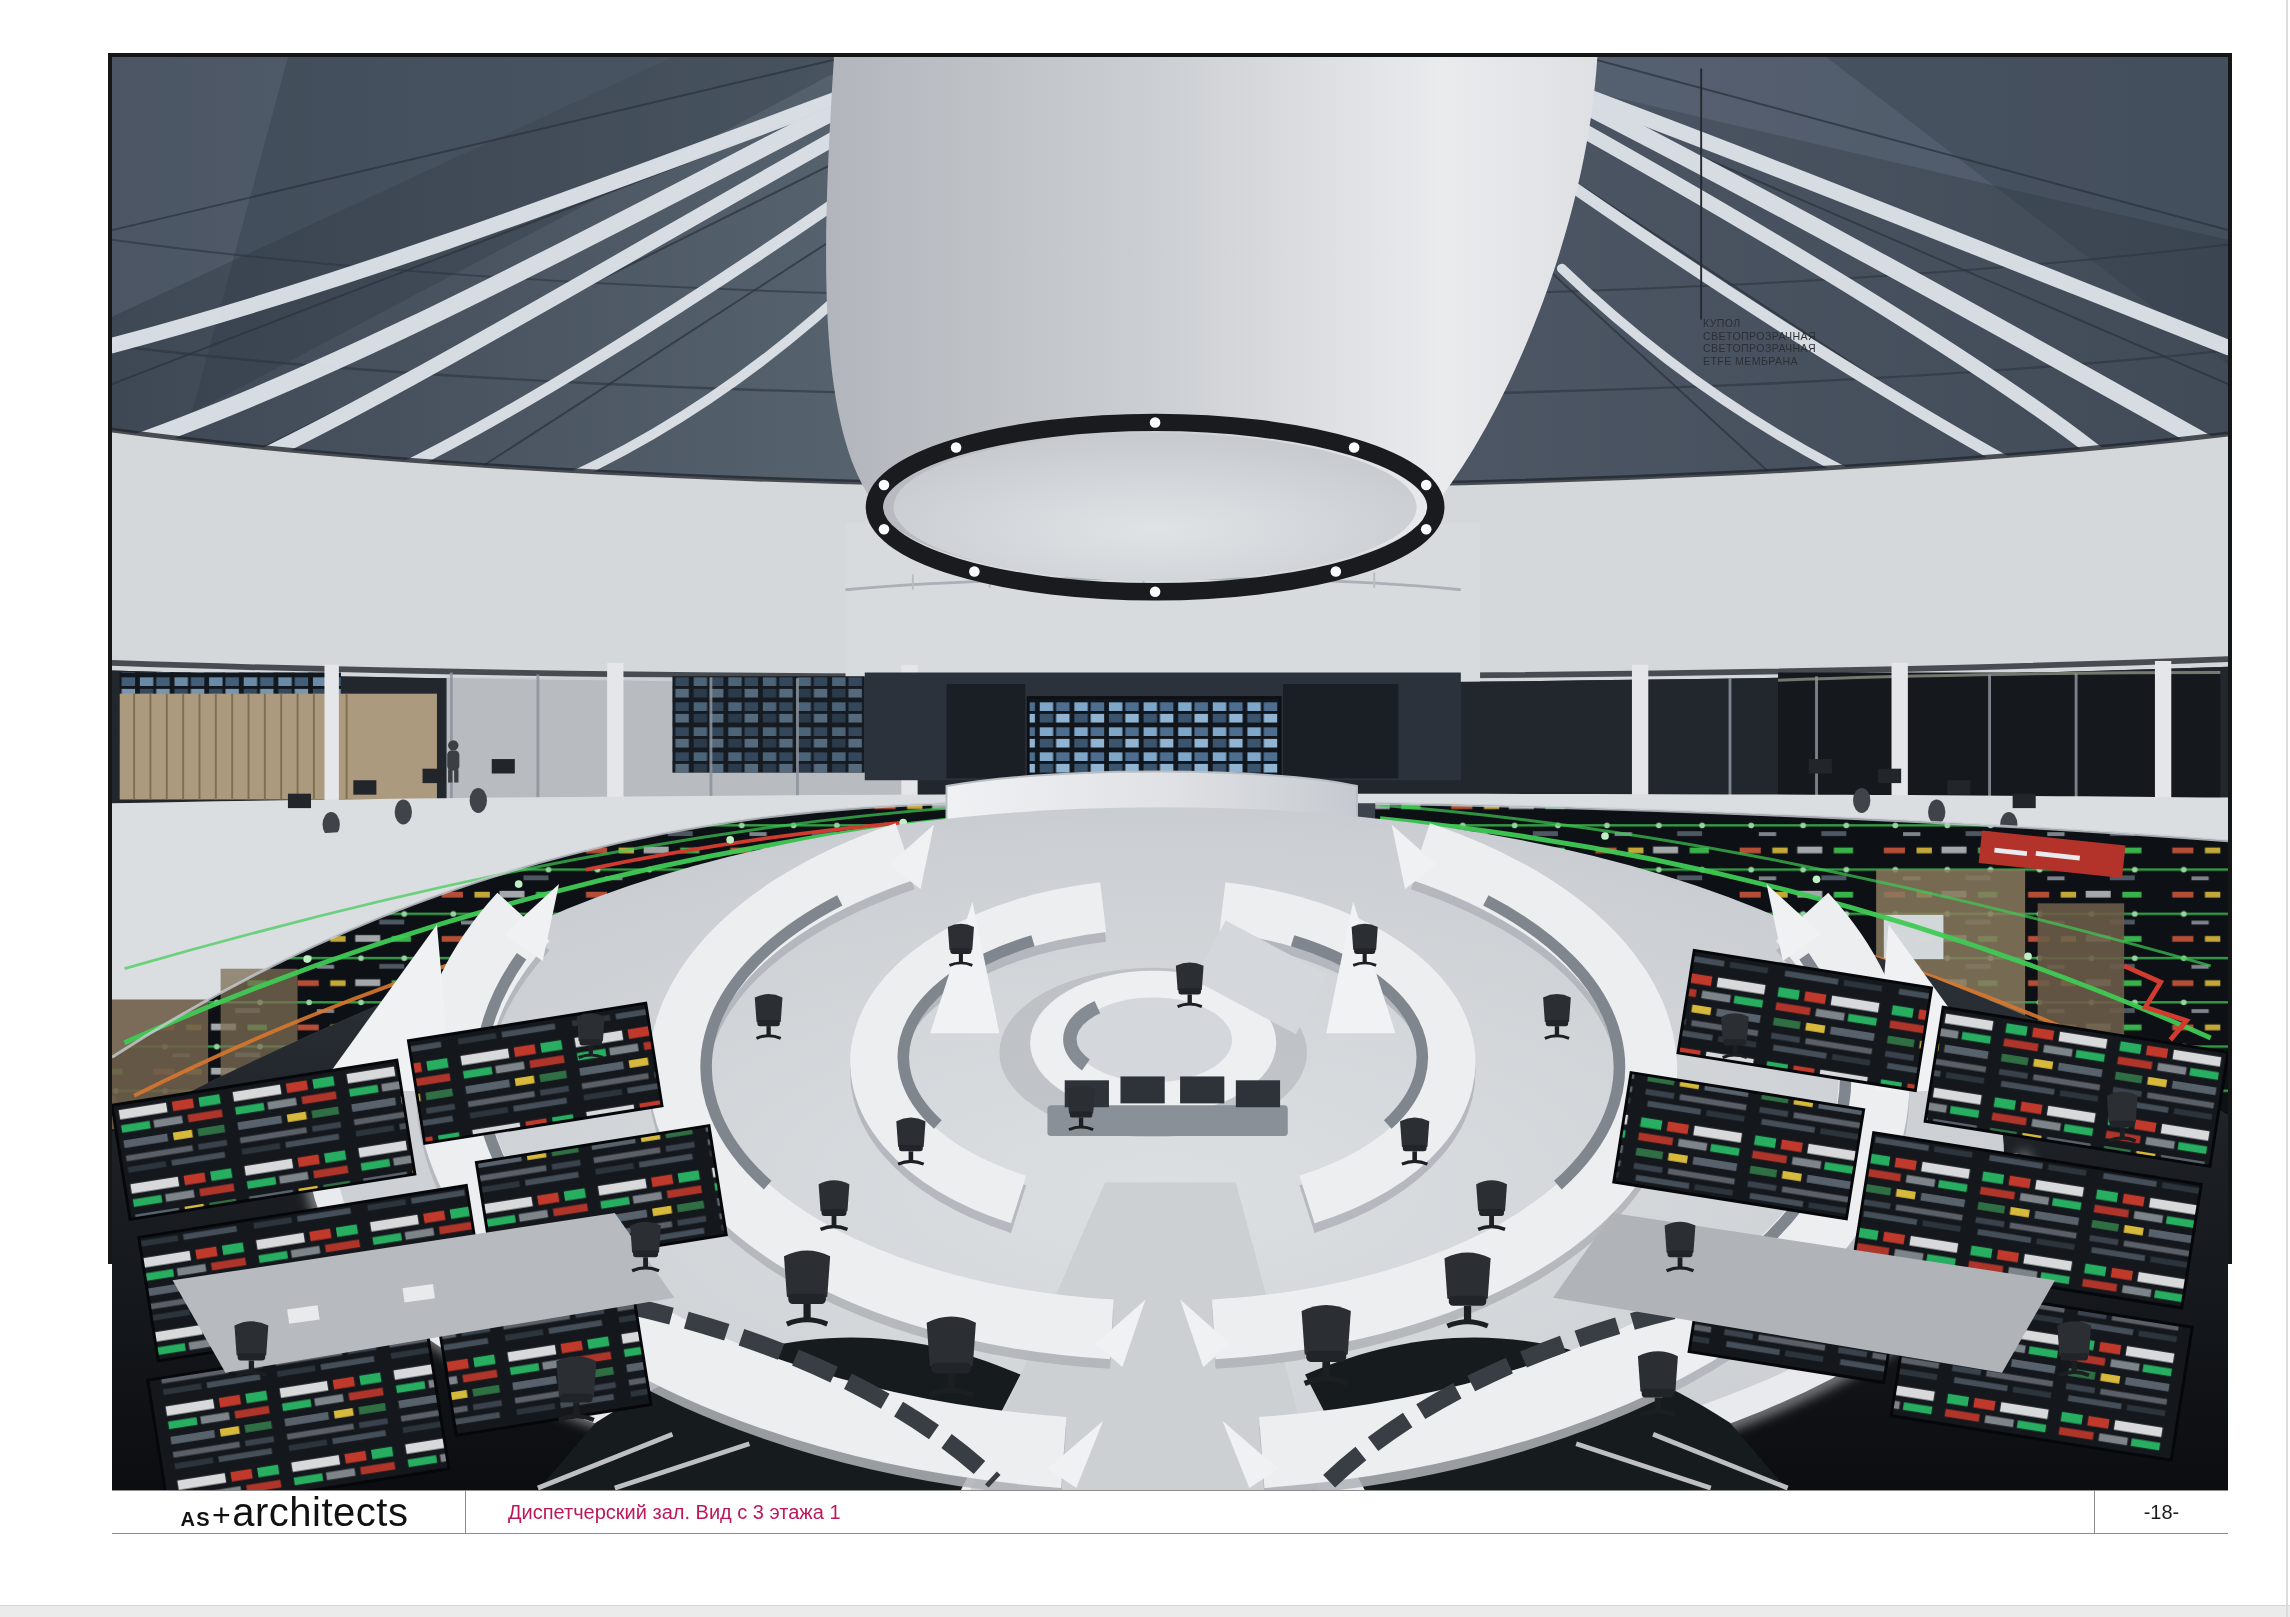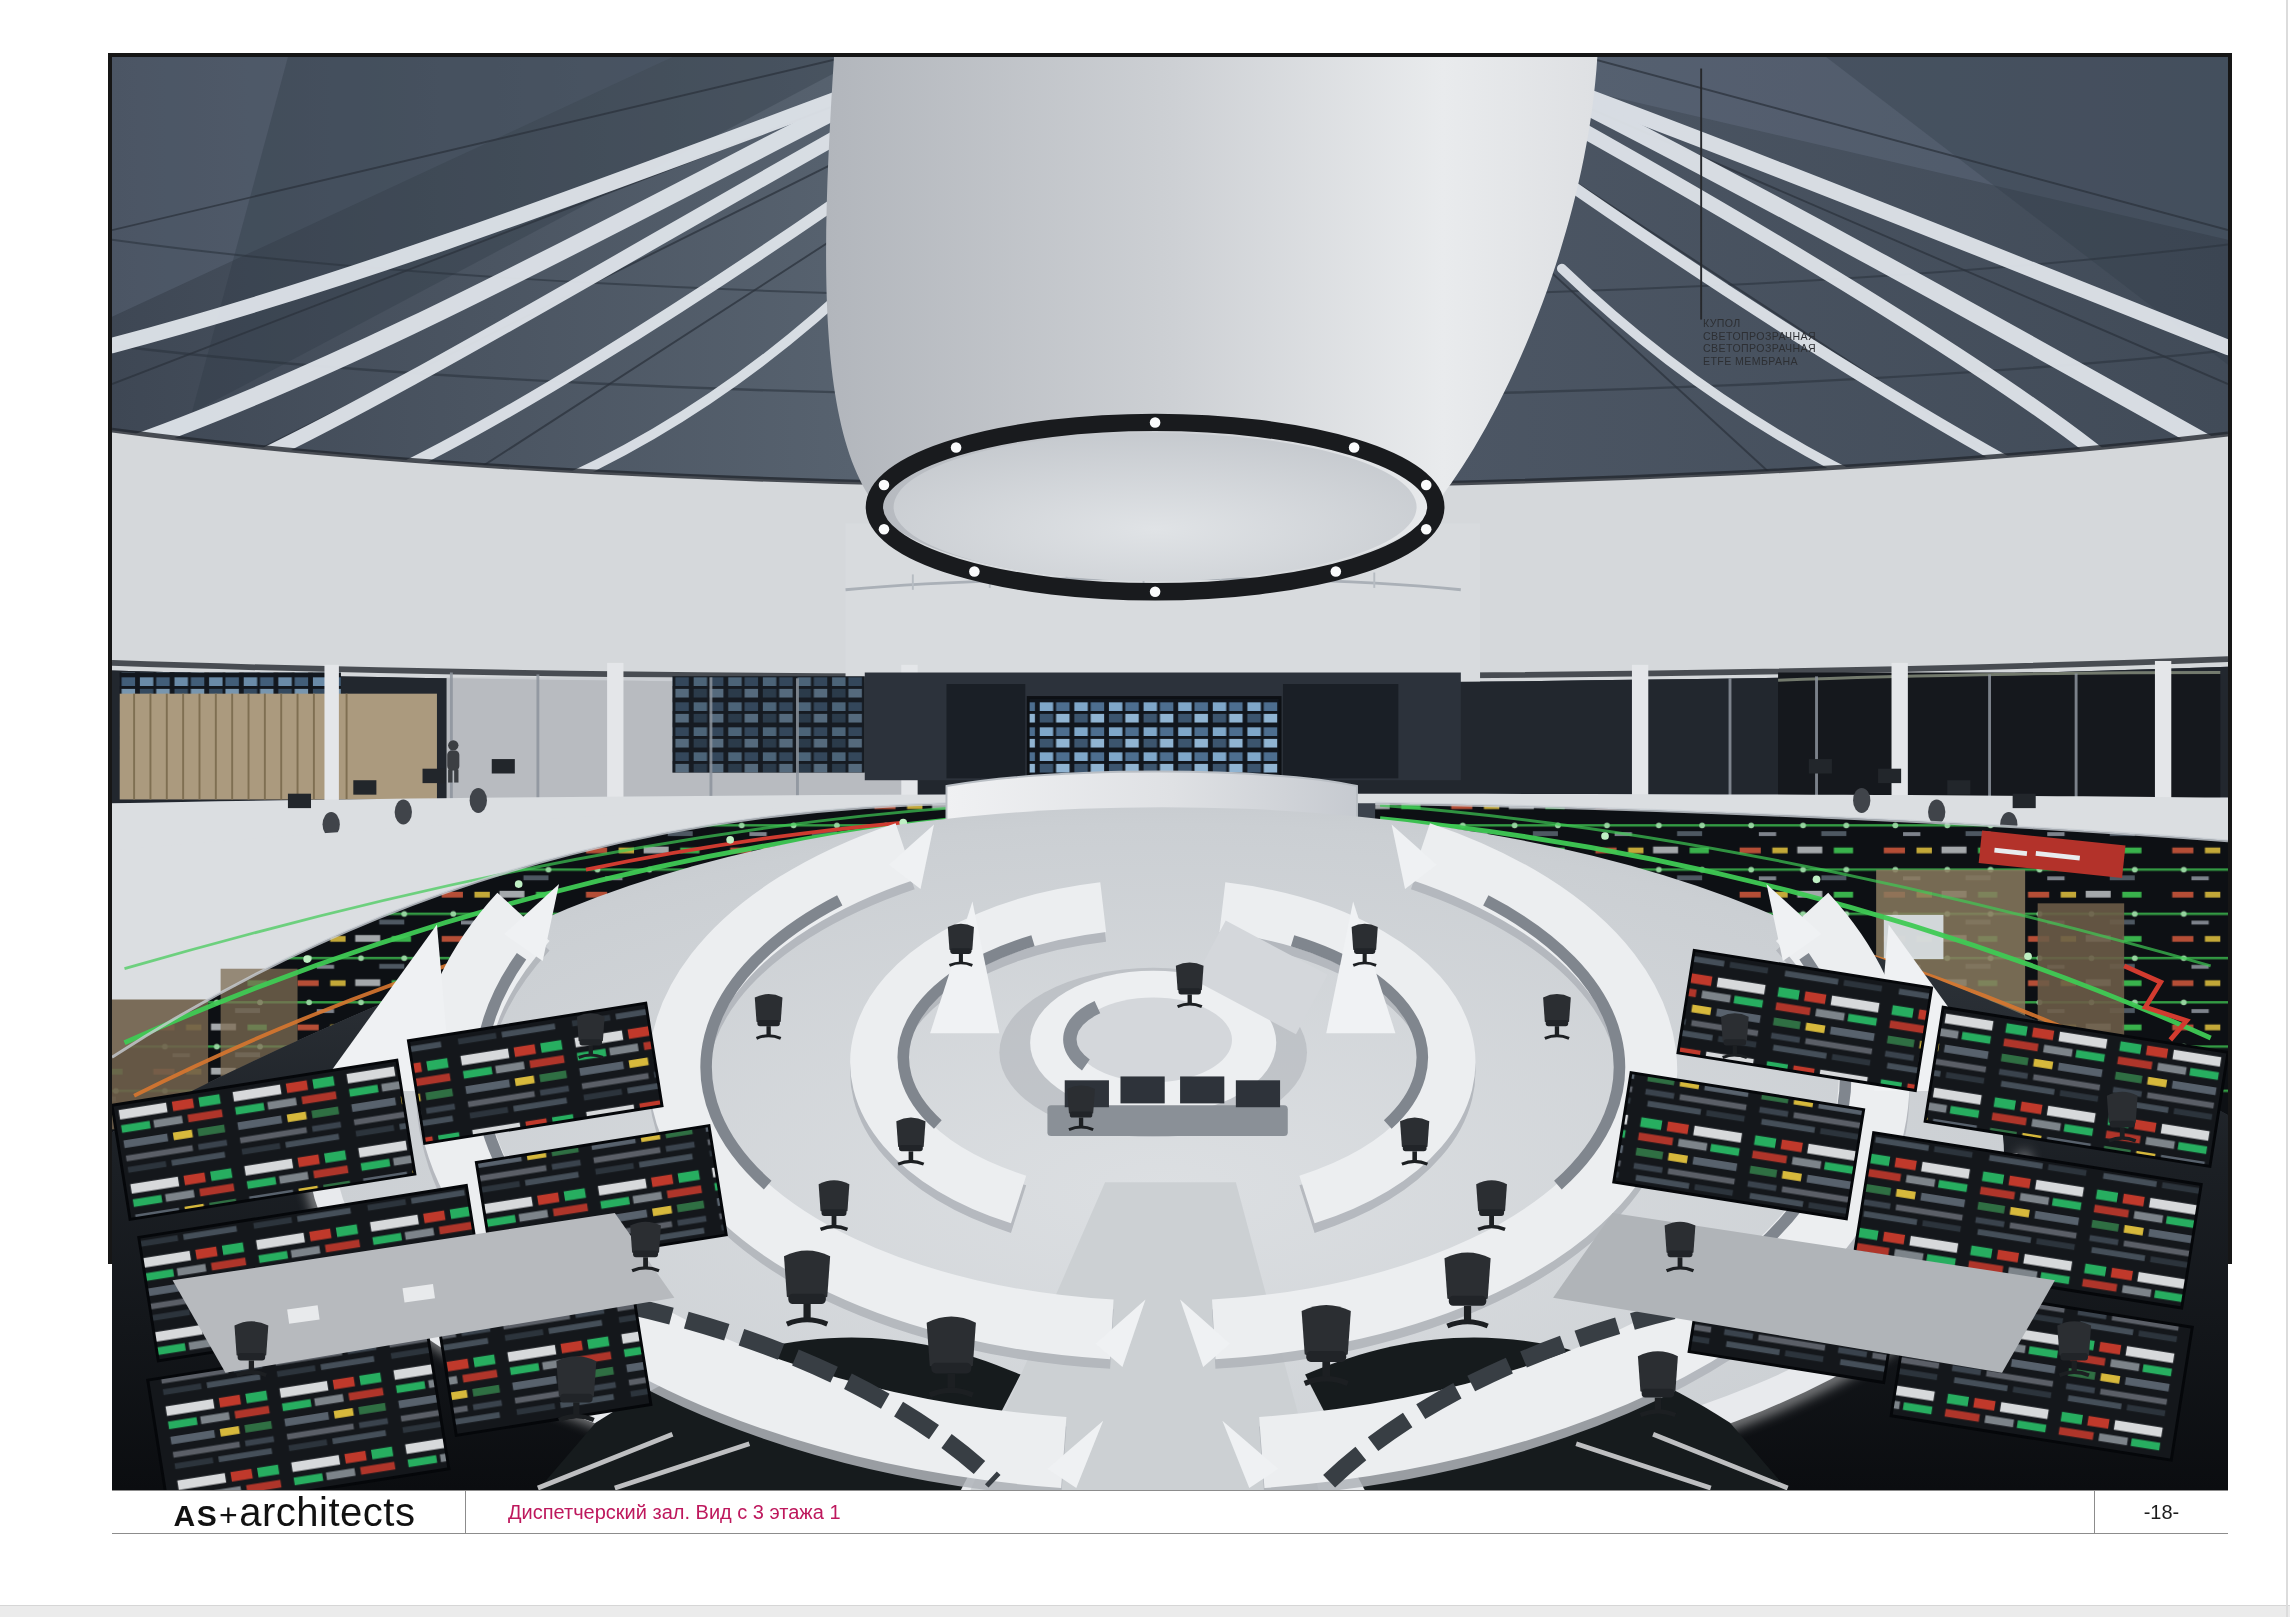--- a/index.html
+++ b/index.html
@@ -21,21 +21,21 @@
   .annotation div{margin:0;padding:0;}
   .titlebar{
     flex:0 0 auto;height:44px;display:flex;align-items:stretch;background:#ffffff;
     border-top:1.9px solid #8c8c8c;border-bottom:1.9px solid #8c8c8c;box-sizing:border-box;
   }
   .tb-cell{display:flex;align-items:center;box-sizing:border-box;}
   .tb-logo{width:354px;justify-content:center;border-right:1.9px solid #8c8c8c;}
   .tb-caption{flex:1;padding-left:42px;font-size:20px;color:#be185d;}
   .tb-page{width:134px;justify-content:center;border-left:1.9px solid #8c8c8c;font-size:20px;color:#1c1c1c;}
   .logo-text{color:#111;font-size:40px;letter-spacing:0.5px;display:flex;align-items:baseline;}
-  .logo-as{font-weight:bold;font-size:30px;letter-spacing:1.4px;margin-left:12px;}
+  .logo-as{font-weight:bold;font-size:20px;letter-spacing:1.4px;margin-left:12px;}
   .logo-plus{font-size:32px;margin:0 1px;}
   .blank-row{flex:1;background:#ffffff;}
   .screen-edge-bottom{position:absolute;left:0;top:1605px;width:2290px;height:12.5px;background:#ebebeb;border-top:1px solid #d6d6d6;}
   .screen-edge-right{position:absolute;left:2286px;top:0;width:1.9px;height:1618px;background:#dcdcdc;}
 </style>
 </head>
 <body>
 
 <div class="sheet">
   <div class="render">

